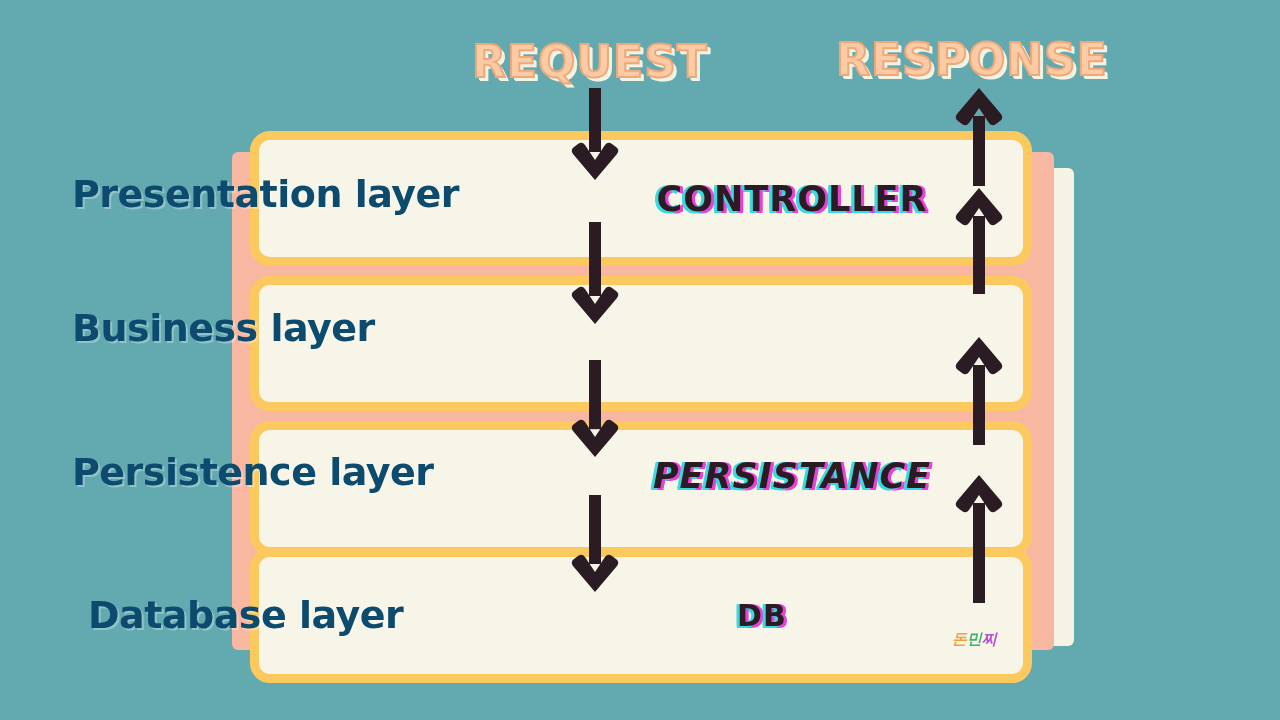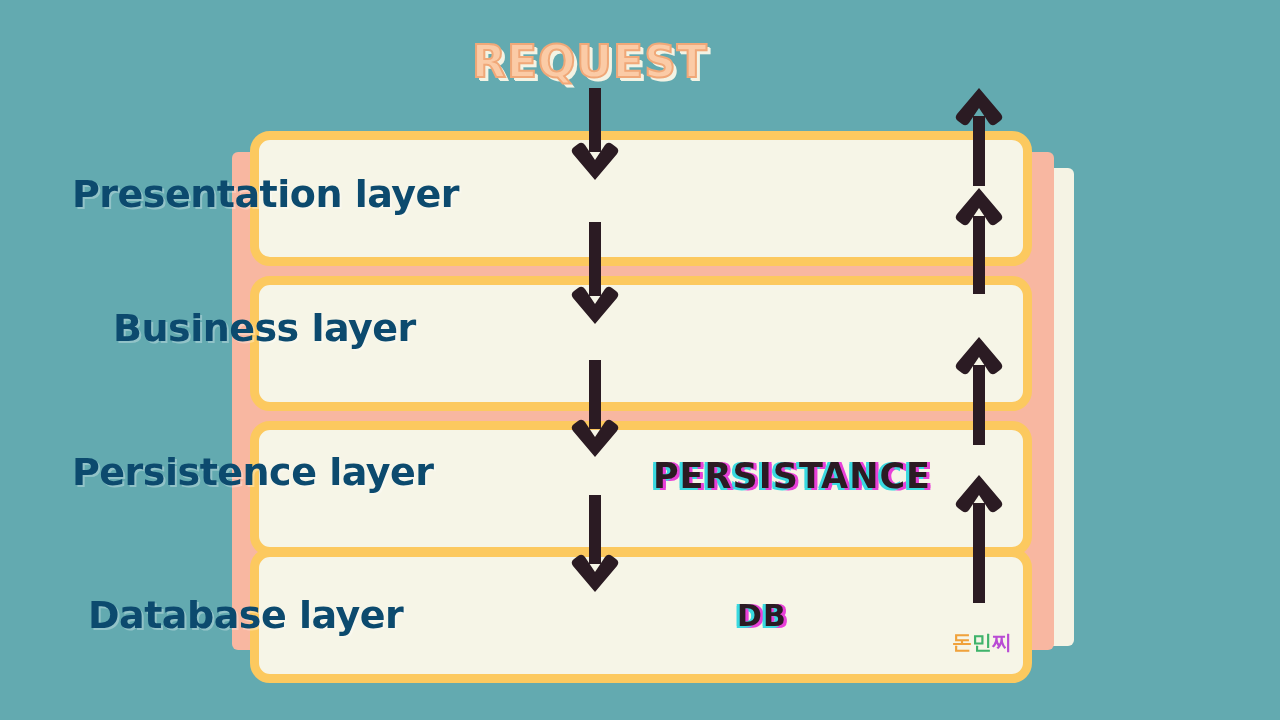--- a/index.html
+++ b/index.html
@@ -100,21 +100,21 @@
     font-weight: bold;
     font-size: 38px;
     color: #0c4a6e;
     white-space: nowrap;
     letter-spacing: -0.5px;
     text-shadow: 2px 2px 0 rgba(255,255,255,0.30);
     line-height: 1;
     z-index: 30;
   }
   .layer-name.n0 { top: 175px; }
-  .layer-name.n1 { top: 309px; margin-left: 41px; }
+  .layer-name.n1 { top: 309px; }
   .layer-name.n2 { top: 453px; text-align: center; }
   .layer-name.n3 { top: 596px; margin-left: 16px; }
 
   
   .comp-name {
     position: absolute;
     font-family: "DejaVu Sans", sans-serif;
     font-weight: bold;
     font-size: 35px;
     letter-spacing: 1px;
@@ -124,71 +124,74 @@
     text-shadow:
       -3px 0 0 #39d9e0,
        3px 0 0 #e840d8,
       -3px 2px 0 #39d9e0,
        3px 2px 0 #e840d8;
     z-index: 30;
     text-align: center;
   }
   .comp-name.c0 { top: 182px; left: 792px; transform: translateX(-50%); }
   .comp-name.c1 { top: 325px; left: 792px; transform: translateX(-50%); }
-  .comp-name.c2 { top: 459px; left: 792px; transform: translateX(-50%); }
+  .comp-name.c2 { top: 459px; left: 792px; transform: translateX(-50%); font-style: italic; }
   .comp-name.c3 { top: 601px; left: 762px; transform: translateX(-50%); font-size: 30px; }
 
   
   .arrow {
     position: absolute;
     z-index: 25;
   }
   .arrow svg { display: block; }
 
   
   #watermark {
     position: absolute;
     left: 952px;
     top: 632px;
     font-family: "DejaVu Sans", sans-serif;
     font-weight: bold;
-    font-size: 20px;
+    font-size: 15px;
     letter-spacing: 0px;
     z-index: 40;
     white-space: nowrap;
     line-height: 1;
+    font-style: italic;
   }
   #watermark span { display: inline-block; }
 </style>
 </head>
 <body>
 
 <div id="stage">
 
   <div class="header-word" id="request-label">REQUEST</div>
+  <div class="header-word" id="response-label">RESPONSE</div>
 
   <div class="card-back"></div>
   <div class="card-mid"></div>
 
   <div class="layer-stack">
     <div class="gap-sliver g0"></div>
     <div class="gap-sliver g1"></div>
     <div class="gap-sliver g2"></div>
 
     <div class="layer-card row0"></div>
     <div class="layer-card row1"></div>
     <div class="layer-card row2"></div>
     <div class="layer-card row3"></div>
   </div>
 
   <div class="layer-name n0">Presentation layer</div>
   <div class="layer-name n1">Business layer</div>
   <div class="layer-name n2">Persistence layer</div>
   <div class="layer-name n3">Database layer</div>
 
+  <div class="comp-name c0">CONTROLLER</div>
   <div class="comp-name c2">PERSISTANCE</div>
   <div class="comp-name c3">DB</div>
 
   <div class="arrow" style="left:570px; top:88px;">
     <svg width="50" height="100" viewBox="0 0 50 100">
       <path d="M19 0 H31 V64 H19 Z" fill="#2b1b23"></path>
       <path d="M25 92 L3 66 q-3-4 1-7 l4-3 q4-3 7 1 L25 72 L35 57 q3-4 7-1 l4 3 q4 3 1 7 Z" fill="#2b1b23"></path>
     </svg>
   </div>
   <div class="arrow" style="left:570px; top:222px;">

